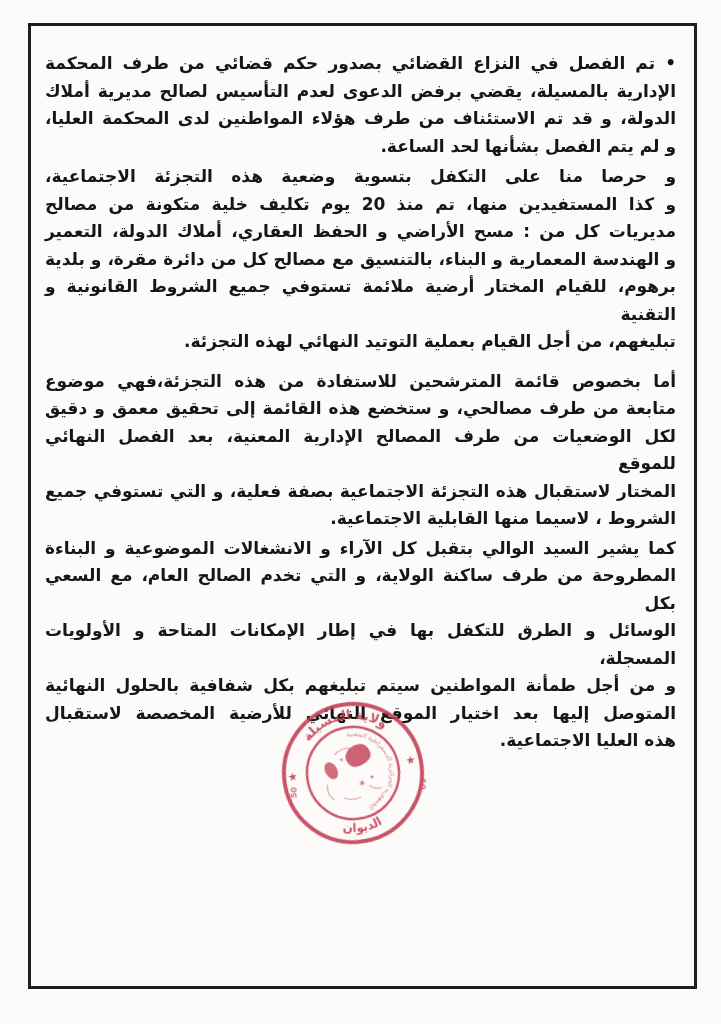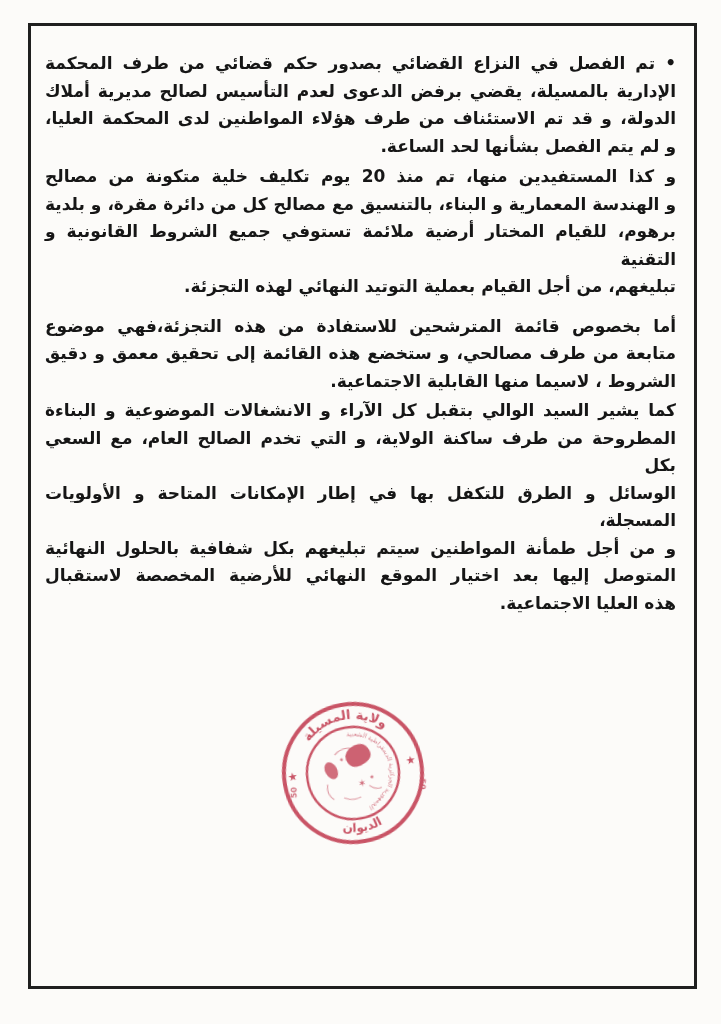--- a/index.html
+++ b/index.html
@@ -60,28 +60,32 @@
   <div class="frame"></div>
 
   <div class="doc-text">
       <div class="para para-0">
         <div class="line">• تم الفصل في النزاع القضائي بصدور حكم قضائي من طرف المحكمة</div>
         <div class="line">الإدارية بالمسيلة، يقضي برفض الدعوى لعدم التأسيس لصالح مديرية أملاك</div>
         <div class="line">الدولة، و قد تم الاستئناف من طرف هؤلاء المواطنين لدى المحكمة العليا،</div>
         <div class="line last">و لم يتم الفصل بشأنها لحد الساعة.</div>
       </div>
       <div class="para para-1">
+        <div class="line">و حرصا منا على التكفل بتسوية وضعية هذه التجزئة الاجتماعية،</div>
         <div class="line">و كذا المستفيدين منها، تم منذ 20 يوم تكليف خلية متكونة من مصالح</div>
+        <div class="line">مديريات كل من : مسح الأراضي و الحفظ العقاري، أملاك الدولة، التعمير</div>
         <div class="line">و الهندسة المعمارية و البناء، بالتنسيق مع مصالح كل من دائرة مقرة، و بلدية</div>
         <div class="line">برهوم، للقيام المختار أرضية ملائمة تستوفي جميع الشروط القانونية و التقنية</div>
         <div class="line last">تبليغهم، من أجل القيام بعملية التوتيد النهائي لهذه التجزئة.</div>
       </div>
       <div class="para para-2">
         <div class="line">أما بخصوص قائمة المترشحين للاستفادة من هذه التجزئة،فهي موضوع</div>
         <div class="line">متابعة من طرف مصالحي، و ستخضع هذه القائمة إلى تحقيق معمق و دقيق</div>
+        <div class="line">لكل الوضعيات من طرف المصالح الإدارية المعنية، بعد الفصل النهائي للموقع</div>
+        <div class="line">المختار لاستقبال هذه التجزئة الاجتماعية بصفة فعلية، و التي تستوفي جميع</div>
         <div class="line last">الشروط ، لاسيما منها القابلية الاجتماعية.</div>
       </div>
       <div class="para para-3">
         <div class="line">كما يشير السيد الوالي بتقبل كل الآراء و الانشغالات الموضوعية و البناءة</div>
         <div class="line">المطروحة من طرف ساكنة الولاية، و التي تخدم الصالح العام، مع السعي بكل</div>
         <div class="line">الوسائل و الطرق للتكفل بها في إطار الإمكانات المتاحة و الأولويات المسجلة،</div>
         <div class="line">و من أجل طمأنة المواطنين سيتم تبليغهم بكل شفافية بالحلول النهائية</div>
         <div class="line">المتوصل إليها بعد اختيار الموقع النهائي للأرضية المخصصة لاستقبال</div>
         <div class="line last">هذه العليا الاجتماعية.</div>
       </div>

